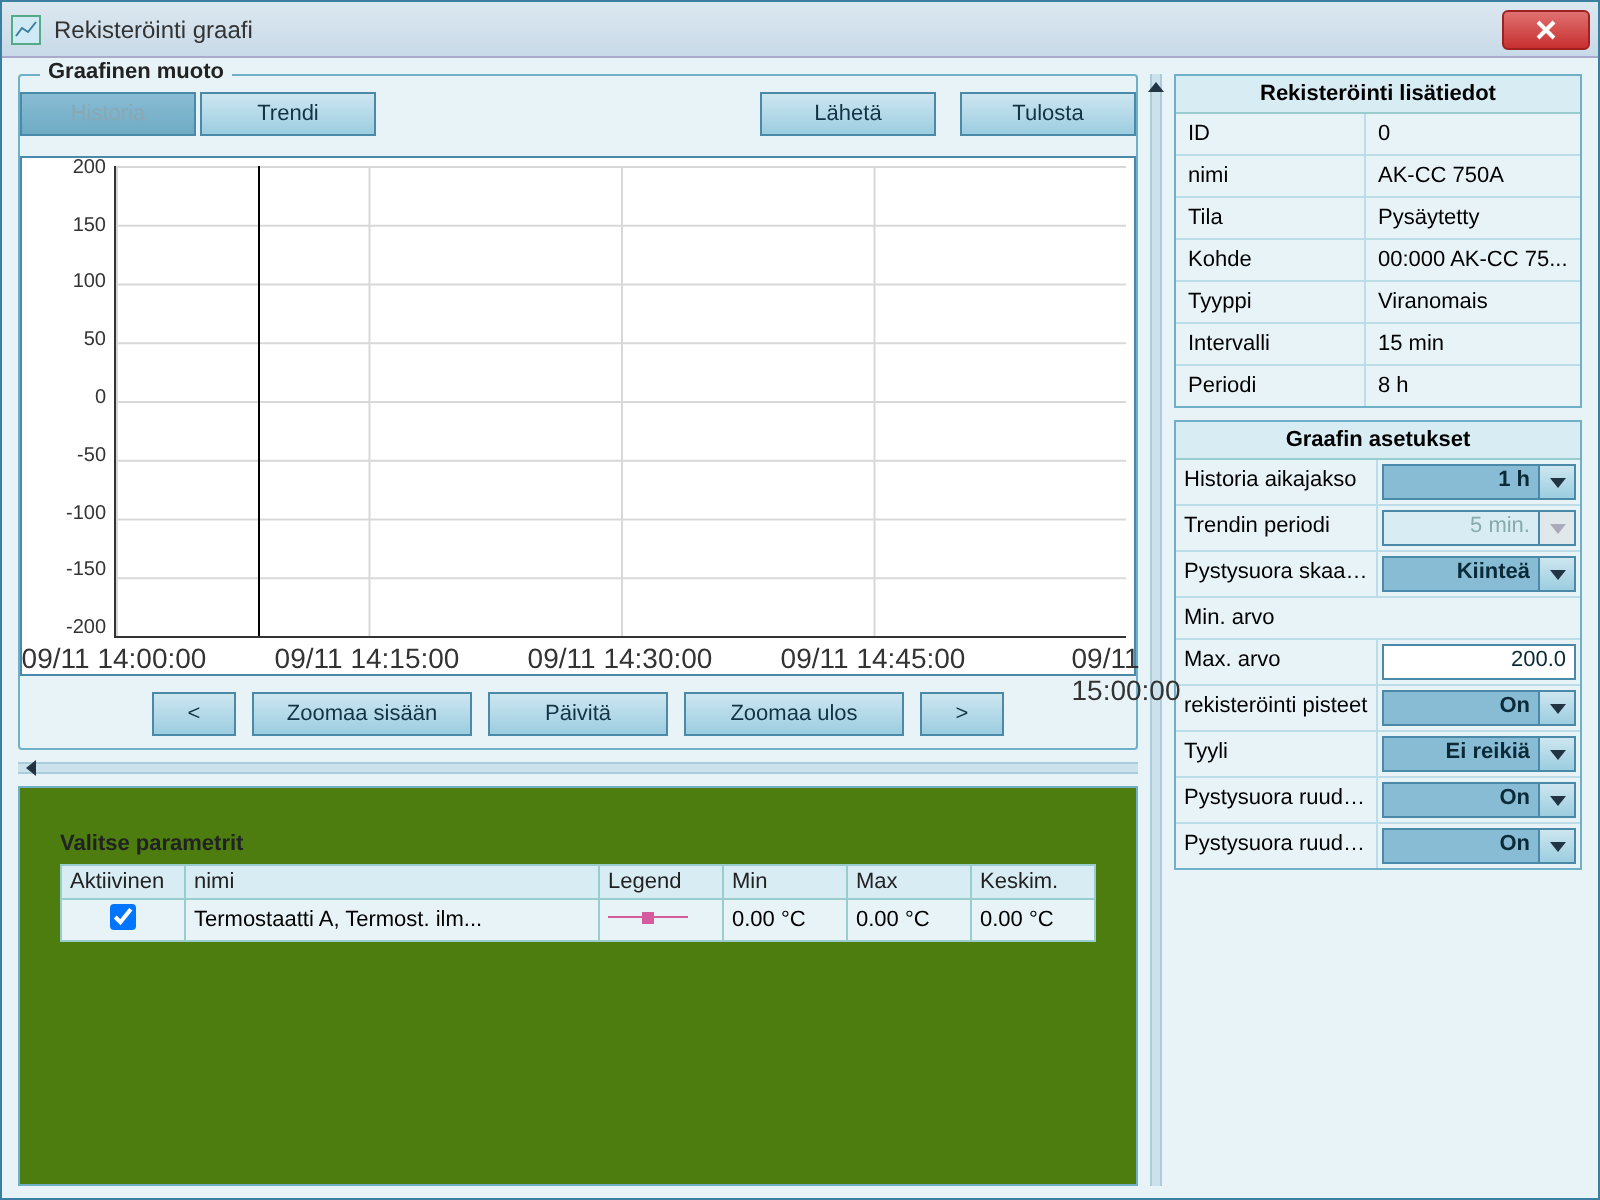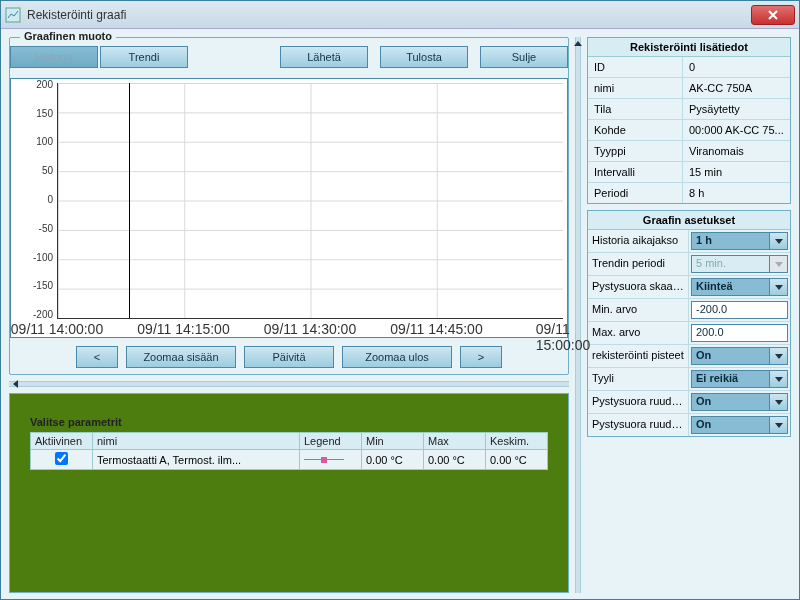--- a/index.html
+++ b/index.html
@@ -52,21 +52,21 @@
 .info-row { display: flex; border-bottom: 1px solid #bcdce8; }
 .info-row:last-child { border-bottom: none; align-items: center; }
 .info-k { width: 94px; padding: 4px 6px; }
 .info-v { flex: 1; padding: 4px 6px; border-left: 1px solid #bcdce8; white-space: nowrap; overflow: hidden; text-overflow: ellipsis; }
 
 .settings-table { border: 1px solid #6fb0c8; }
 .settings-row { display: flex; border-bottom: 1px solid #bcdce8; align-items: stretch; }
 .settings-row:last-child { border-bottom: none; }
 .settings-k { width: 100px; padding: 4px 4px; white-space: nowrap; overflow: hidden; text-overflow: ellipsis; }
 .settings-v { flex: 1; border-left: 1px solid #bcdce8; padding: 2px; }
-.combo { display: flex; }
+.combo { display: flex; text-align: right; }
 .combo-field { flex: 1; height: 18px; border: 1px solid #4a8aa8; background: #88bcd4; color: #0a2a38; padding: 1px 4px; font-weight: bold; }
 .combo-field.light { background: #fff; font-weight: normal; }
 .combo-field.disabled { background: #d8ecf4; color: #8aa; font-weight: normal; }
 .combo-btn { width: 18px; height: 18px; background: linear-gradient(#cde6f0,#9ccde0); border: 1px solid #4a8aa8; border-left: none; display: flex; align-items: center; justify-content: center; cursor: pointer; }
 .combo-btn::after { content: ""; border-left: 4px solid transparent; border-right: 4px solid transparent; border-top: 5px solid #234; }
 .combo-btn.disabled { background: #e0e8ec; cursor: default; }
 .combo-btn.disabled::after { border-top-color: #aab; }
 
 .splitter-v { width: 6px; background: #cde1ea; border-left:1px solid #aacdde; border-right:1px solid #aacdde; cursor: col-resize; display:flex; align-items:flex-start; justify-content:center; padding-top:4px;}
 .splitter-v::after{content:"";border-left:4px solid transparent;border-right:4px solid transparent;border-bottom:5px solid #234;}
@@ -101,21 +101,20 @@
       <div class="groupbox">
         <div class="groupbox-title">Graafinen muoto</div>
         <div class="btn-row">
           <div class="btn-group">
             <button class="ui big toggled" style="color:#8aa7b3;">Historia</button>
             <button class="ui big">Trendi</button>
           </div>
           <div style="flex:1"></div>
           <button class="ui big">Lähetä</button>
           <button class="ui big">Tulosta</button>
-          <button class="ui big">Sulje</button>
         </div>
 
         <div class="chart-box">
           <div class="chart-y">
             <div style="top:2%">200</div>
             <div style="top:14%">150</div>
             <div style="top:26%">100</div>
             <div style="top:38%">50</div>
             <div style="top:50%">0</div>
             <div style="top:62%">-50</div>
@@ -233,25 +232,20 @@
           <div class="settings-k">Pystysuora skaal...</div>
           <div class="settings-v">
               <div class="combo">
                 <div class="combo-field">Kiinteä</div>
                 <div class="combo-btn"></div>
               </div>
             </div>
         </div>
         <div class="settings-row">
           <div class="settings-k">Min. arvo</div>
-          <div class="settings-v">
-              <div class="combo">
-                <div class="combo-field light">-200.0</div>
-              </div>
-            </div>
         </div>
         <div class="settings-row">
           <div class="settings-k">Max. arvo</div>
           <div class="settings-v">
               <div class="combo">
                 <div class="combo-field light">200.0</div>
               </div>
             </div>
         </div>
         <div class="settings-row">

